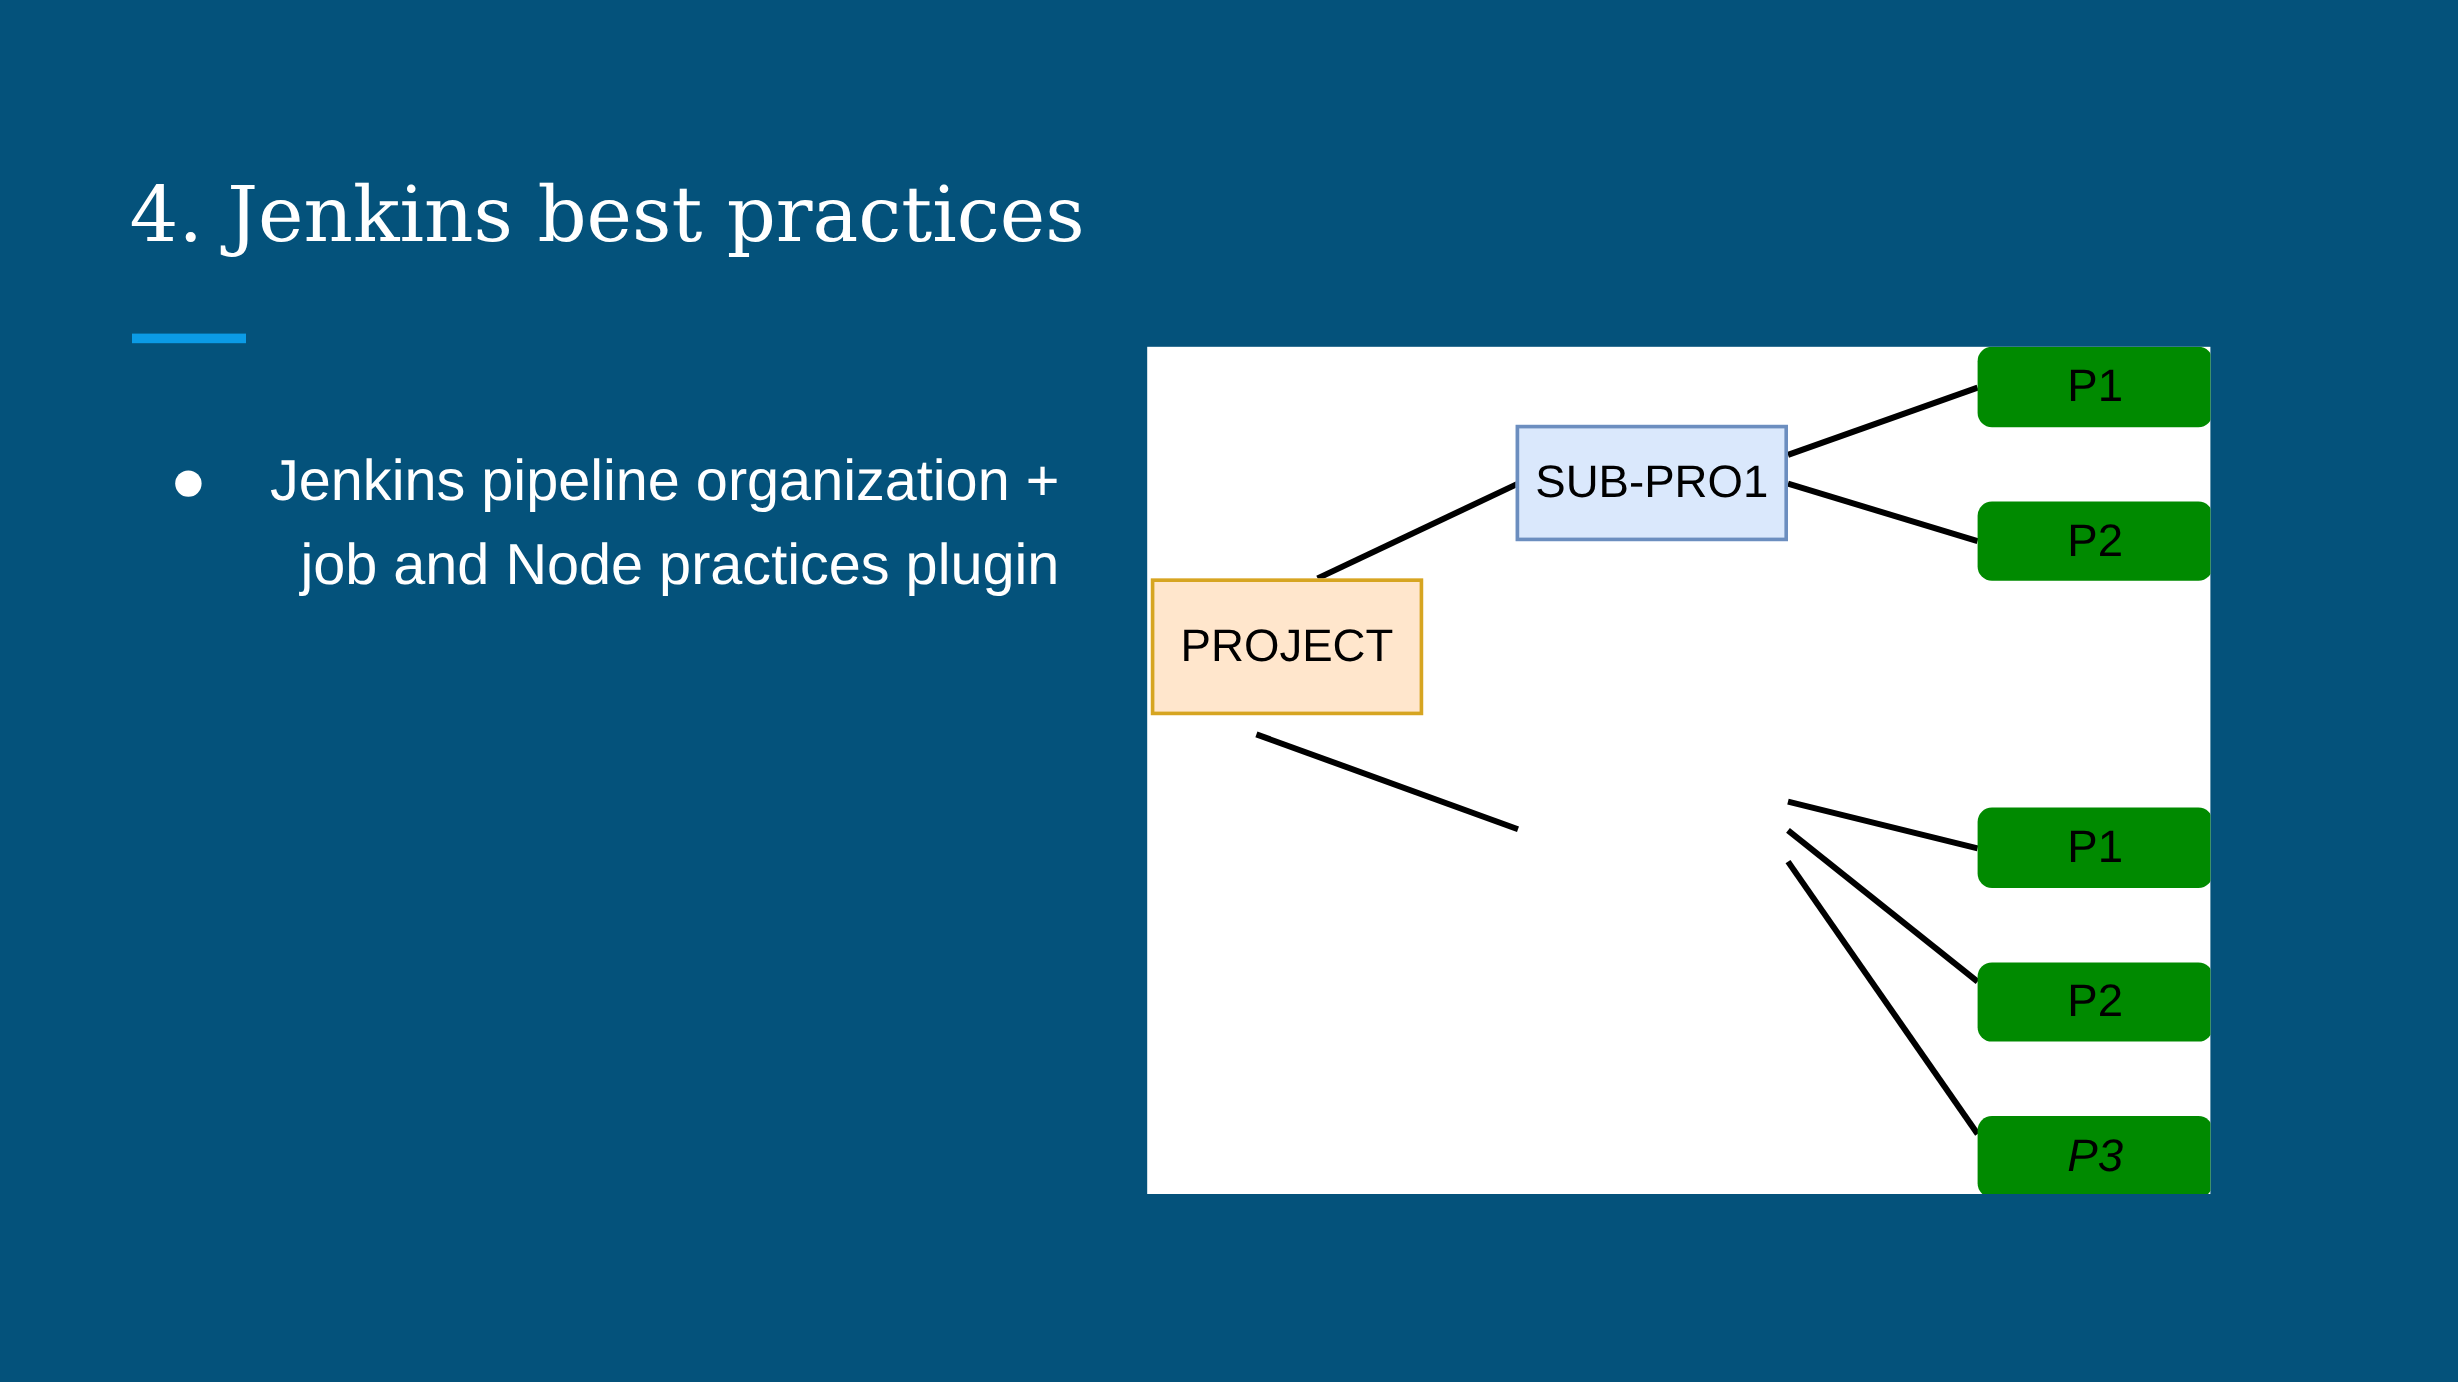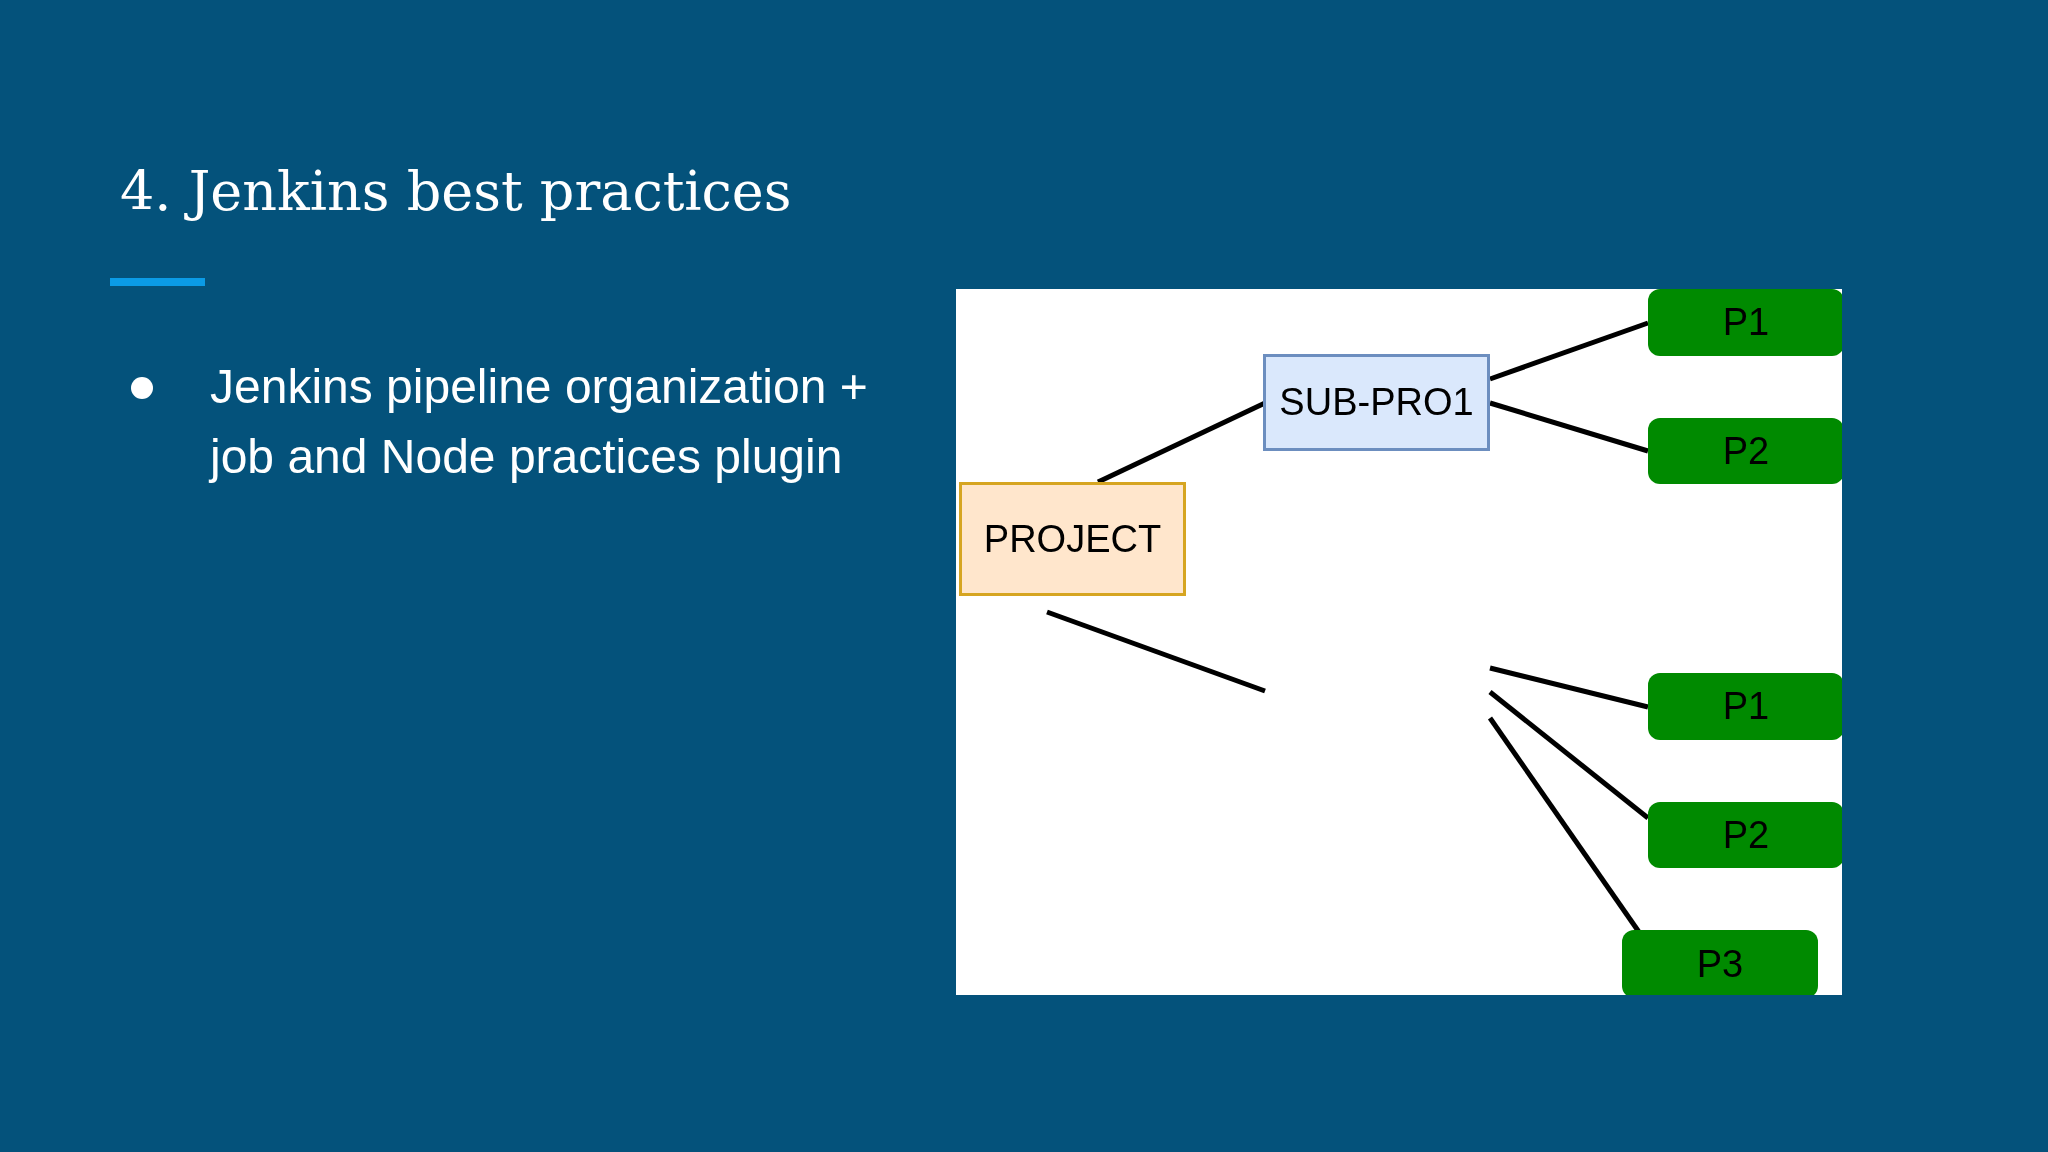--- a/index.html
+++ b/index.html
@@ -3,29 +3,29 @@
 <meta charset="utf-8">
 <style>
   html, body { margin: 0; padding: 0; }
   body {
     width: 2048px; height: 1152px; overflow: hidden;
     background: #04527b; position: relative;
   }
   .title {
     position: absolute; left: 108px; top: 130px;
     font-family: "DejaVu Serif", "Liberation Serif", serif;
-    font-size: 54px; color: #ffffff; letter-spacing: 0px;
-    white-space: nowrap; line-height: 100px; margin: 12px; font-weight: normal;
+    font-size: 64px; color: #ffffff; letter-spacing: 0px;
+    white-space: nowrap; line-height: 100px; margin: 0; font-weight: normal;
   }
   .accent {
     position: absolute; left: 110px; top: 278px; width: 95px; height: 8px;
     background: #0b9be6;
   }
   .bullets {
-    position: absolute; left: 120px; top: 352px; margin: 0; padding: 0; list-style: none;
+    position: absolute; left: 120px; top: 352px; margin: 15px; padding: 0; list-style: none; text-align: right;
   }
   .bullet-item { position: relative; padding-left: 90px; }
   .bullet-dot {
     position: absolute; left: 11px; top: 25px; width: 22px; height: 22px; border-radius: 50%;
     background: #ffffff;
   }
   .bullet-line {
     display: block; font-family: "Liberation Sans", sans-serif; font-size: 48px;
     color: #ffffff; line-height: 70px; white-space: nowrap;
   }
@@ -71,14 +71,14 @@
 
   <div class="node node-project" style="left:3px; top:193px; width:227px; height:114px;">PROJECT</div>
 
   <div class="node node-sub" style="left:307px; top:65px; width:227px; height:97px;">SUB-PRO1</div>
 
   <div class="node node-leaf" style="left:692px; top:0px; width:196px; height:67px;">P1</div>
   <div class="node node-leaf" style="left:692px; top:129px; width:196px; height:66px;">P2</div>
 
   <div class="node node-leaf" style="left:692px; top:384px; width:196px; height:67px;">P1</div>
   <div class="node node-leaf" style="left:692px; top:513px; width:196px; height:66px;">P2</div>
-  <div class="node node-leaf" style="left:666px; top:641px; width:196px; height:68px;">P3</div>
+  <div class="node node-leaf" style="left:692px; top:641px; width:196px; height:68px;font-style:italic;">P3</div>
 </div>
 
 </body></html>

